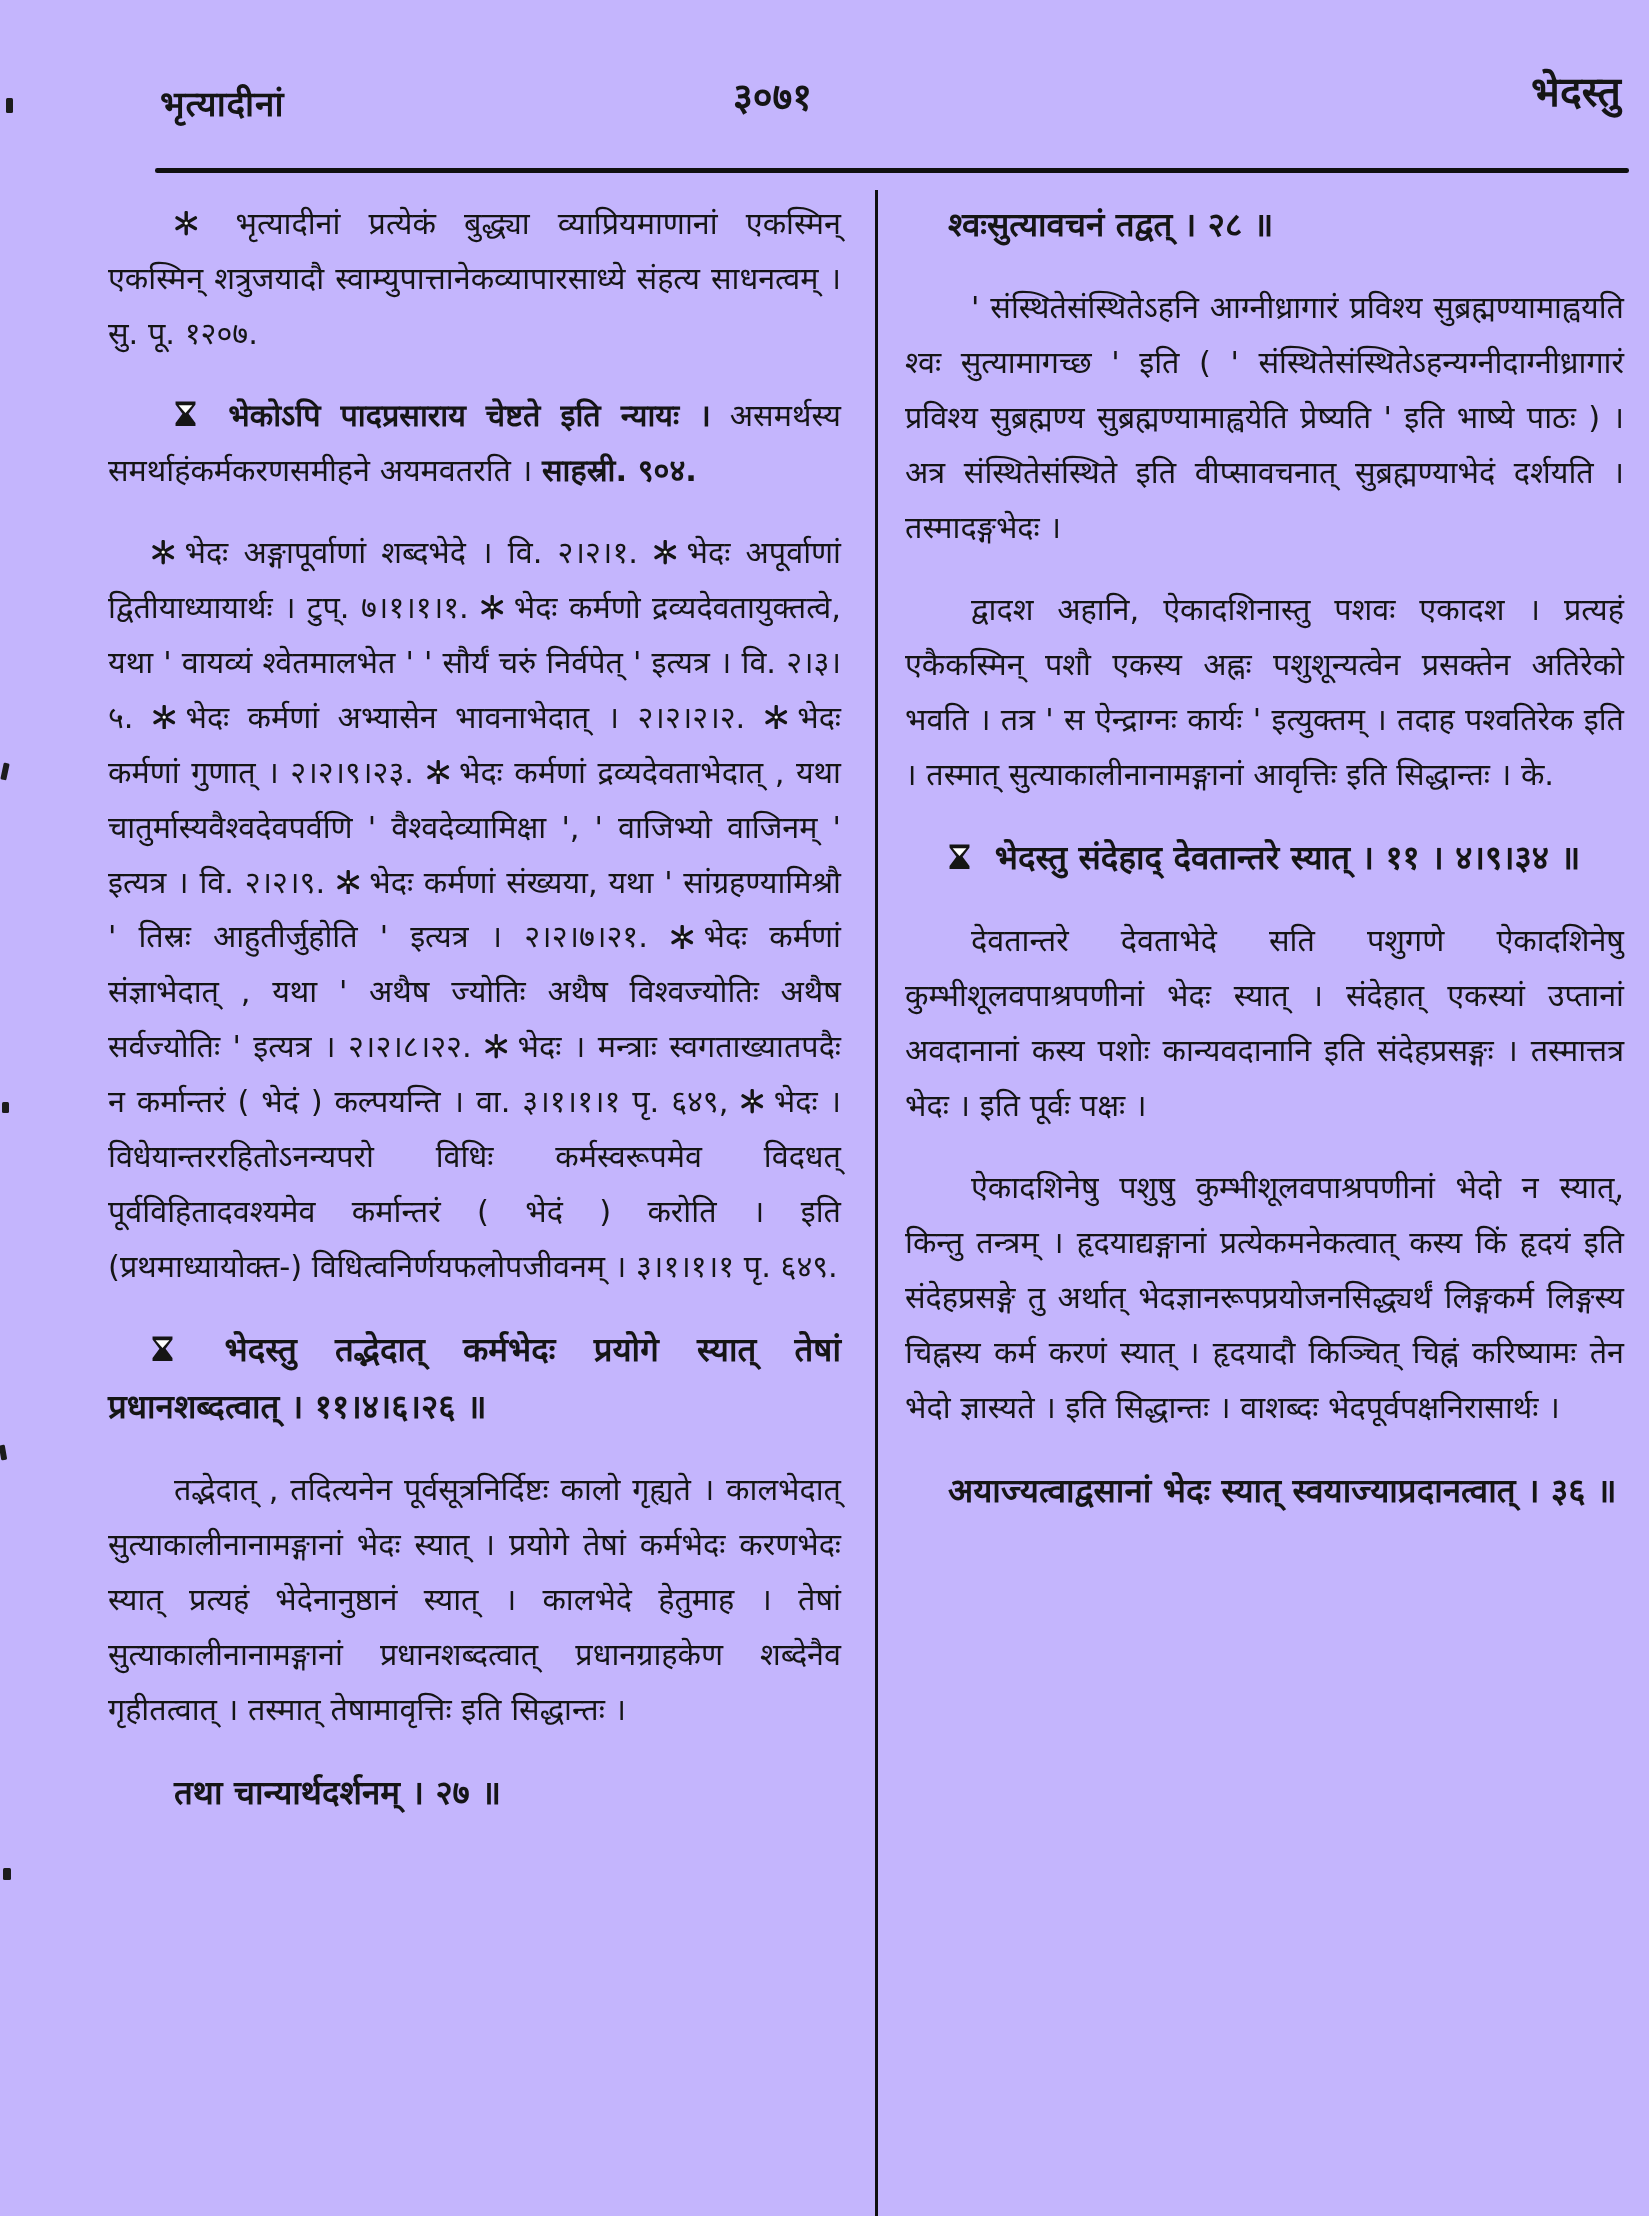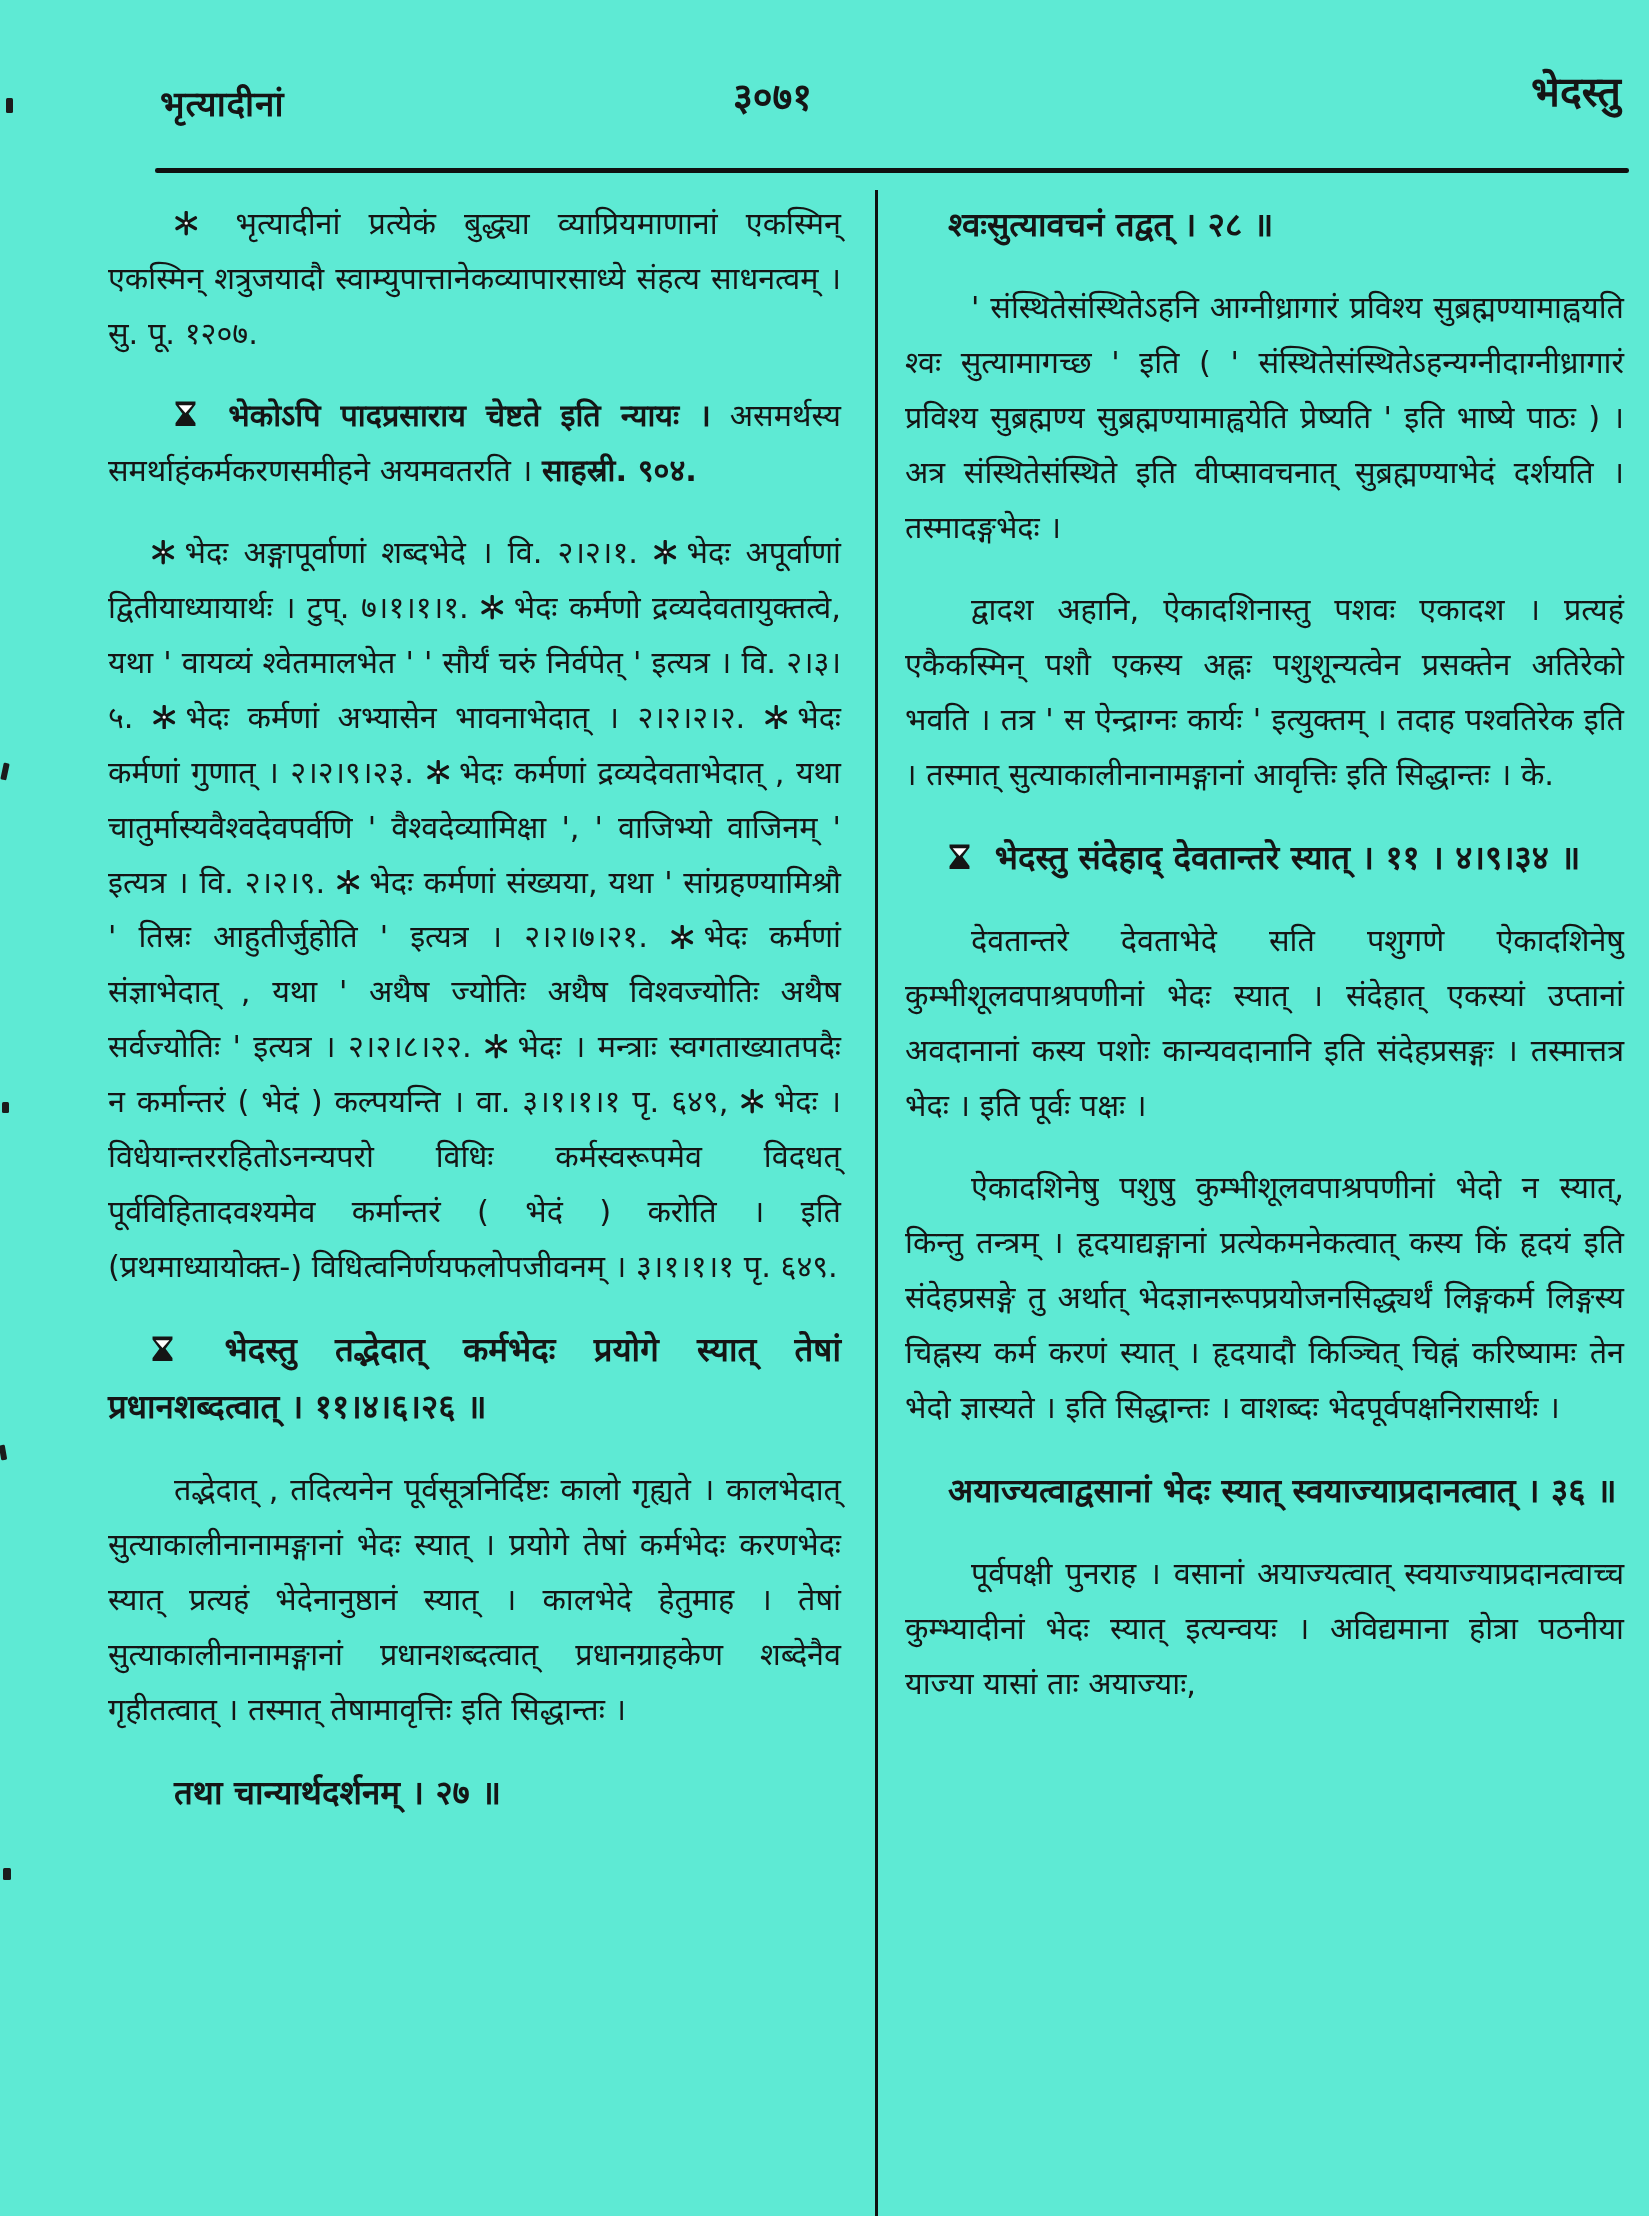--- a/index.html
+++ b/index.html
@@ -1,19 +1,19 @@
 <!DOCTYPE html>
 <html style="font-size:12.2px"><head>
 <meta charset="utf-8">
 <style>
   html,body{margin:0;padding:0;background:#d9d9d9;}
   .page{
     position:relative;
     width:1650px;height:2216px;
-    background:#5eead4;
+    background:#c4b5fd;
     color:#151515;
     font-family:"DejaVu Sans", sans-serif;
     overflow:hidden;
   }
   
   .hdr-left{position:absolute;left:160px;top:79px;font-size:35px;font-weight:700;letter-spacing:0.8px;}
   .hdr-center{position:absolute;left:709px;top:69px;font-size:38px;font-weight:700;margin-left:24px;}
   .hdr-right{position:absolute;right:29px;top:62px;font-size:41px;font-weight:700;}
   .hdr-rule{position:absolute;left:155px;top:168px;width:1474px;height:5.3px;background:#101010;border-radius:2.3px;}
   
@@ -169,20 +169,17 @@
 
 
     <p class="indent">
       <span>ऐकादशिनेषु पशुषु कुम्भीशूलवपाश्रपणीनां भेदो न स्यात्, किन्तु तन्त्रम् । हृदयाद्यङ्गानां प्रत्येकमनेकत्वात् कस्य किं हृदयं इति संदेहप्रसङ्गे तु अर्थात् भेदज्ञानरूपप्रयोजनसिद्ध्यर्थं लिङ्गकर्म लिङ्गस्य चिह्नस्य कर्म करणं स्यात् । हृदयादौ किञ्चित् चिह्नं करिष्यामः तेन भेदो ज्ञास्यते । इति सिद्धान्तः । वाशब्दः भेदपूर्वपक्षनिरासार्थः ।</span>
     </p>
 
     <p class="sutra indent-sm">
       <span>अयाज्यत्वाद्वसानां भेदः स्यात् स्वयाज्याप्रदानत्वात् । ३६ ॥</span>
     </p>
 
-    <p class="indent">
-      <span>पूर्वपक्षी पुनराह । वसानां अयाज्यत्वात् स्वयाज्याप्रदानत्वाच्च कुम्भ्यादीनां भेदः स्यात् इत्यन्वयः । अविद्यमाना होत्रा पठनीया याज्या यासां ताः अयाज्याः,</span>
-    </p>
 
   </div>
 
 </div>
 
 
 </body></html>

